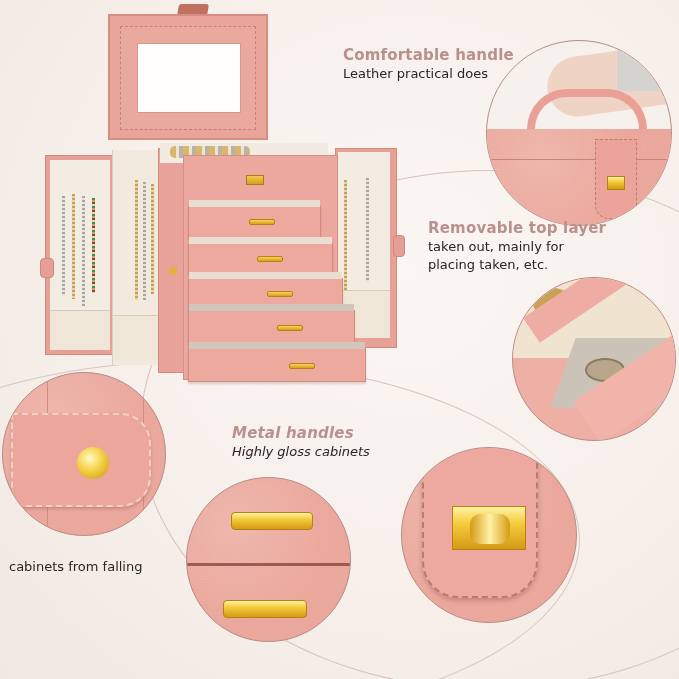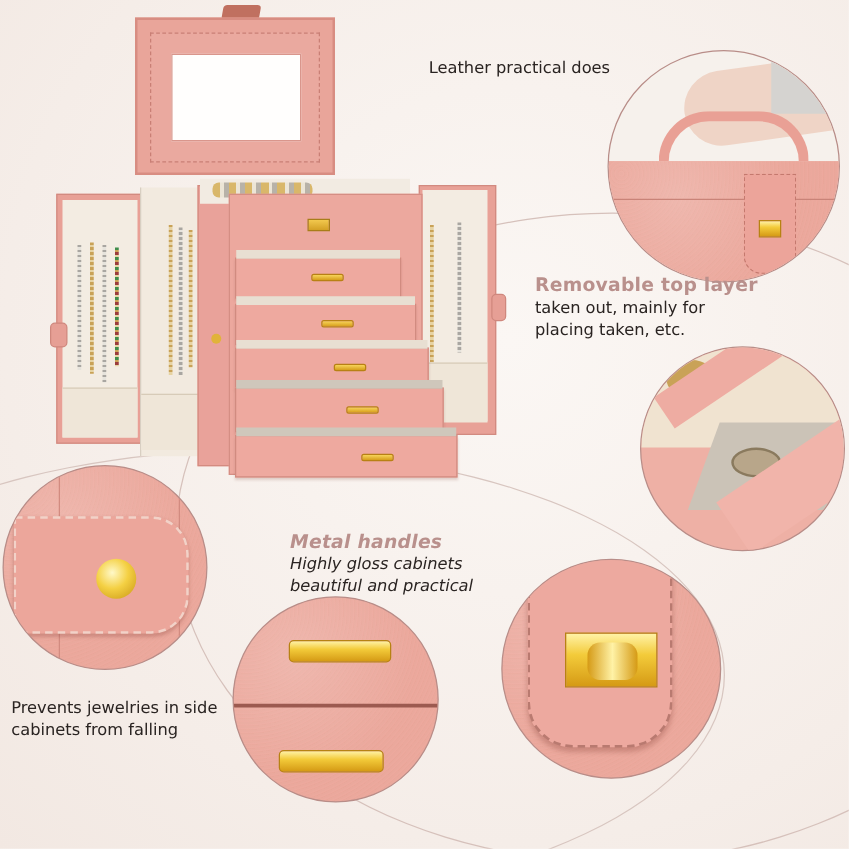--- a/index.html
+++ b/index.html
@@ -147,33 +147,32 @@
     <div class="brass" style="position:absolute;left:36px;top:122px;width:84px;height:18px;border-radius:4px;"></div>
   </div>
 
   <div class="circle leather" style="left:401px;top:447px;width:176px;height:176px;">
     <div style="position:absolute;left:20px;top:0;width:116px;height:150px;background:#eda99f;border:2px dashed #b97a70;border-top:none;border-radius:0 0 36px 36px;box-shadow:0 3px 4px rgba(130,60,50,0.3);"></div>
     <div class="brass" style="position:absolute;left:50px;top:58px;width:74px;height:44px;"></div>
     <div style="position:absolute;left:68px;top:66px;width:40px;height:30px;border-radius:10px;background:linear-gradient(90deg,#d59a15,#fff2a6,#d59a15);"></div>
   </div>
 
   <div class="feat" style="left:343px;top:46px;">
+    <div class="title">Comfortable handle</div>
     <div class="desc">Leather practical does</div>
   </div>
 
   <div class="feat" style="left:428px;top:219px;">
     <div class="title">Removable top layer</div>
     <div class="desc">taken out, mainly for</div>
     <div class="desc">placing taken, etc.</div>
   </div>
 
   <div class="feat" style="left:232px;top:424px;font-style:italic;">
     <div class="title">Metal handles</div>
     <div class="desc">Highly gloss cabinets</div>
-    <div class="desc">beautiful and practical</div>
   </div>
 
   <div class="feat" style="left:9px;top:558px;">
-    <div class="desc">Prevents jewelries in side</div>
     <div class="desc">cabinets from falling</div>
   </div>
 
 </div>
 
 </body></html>

